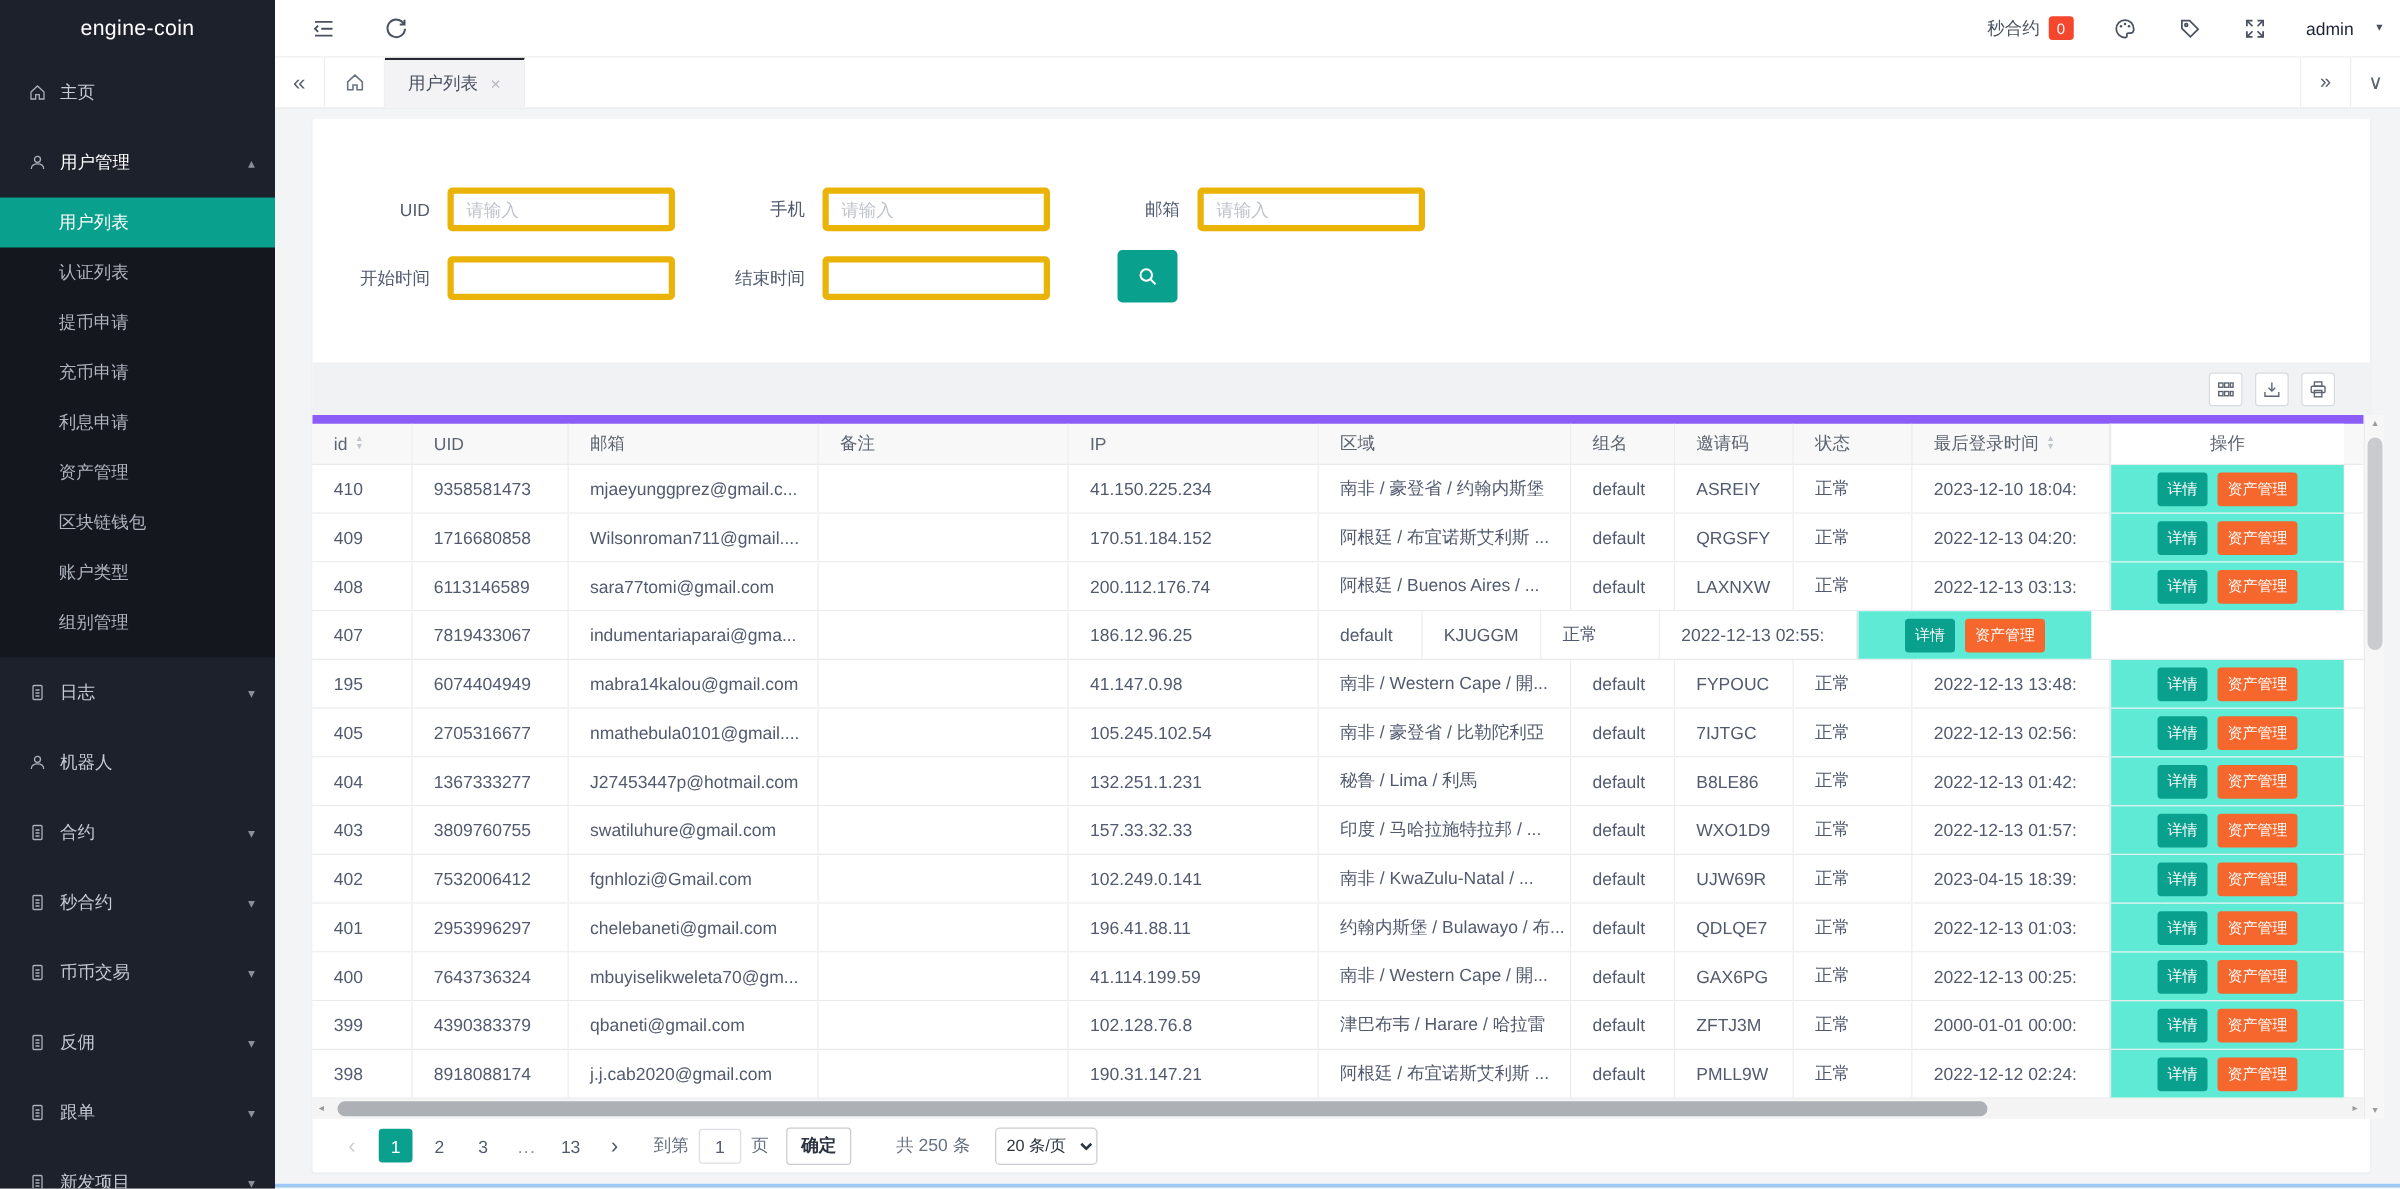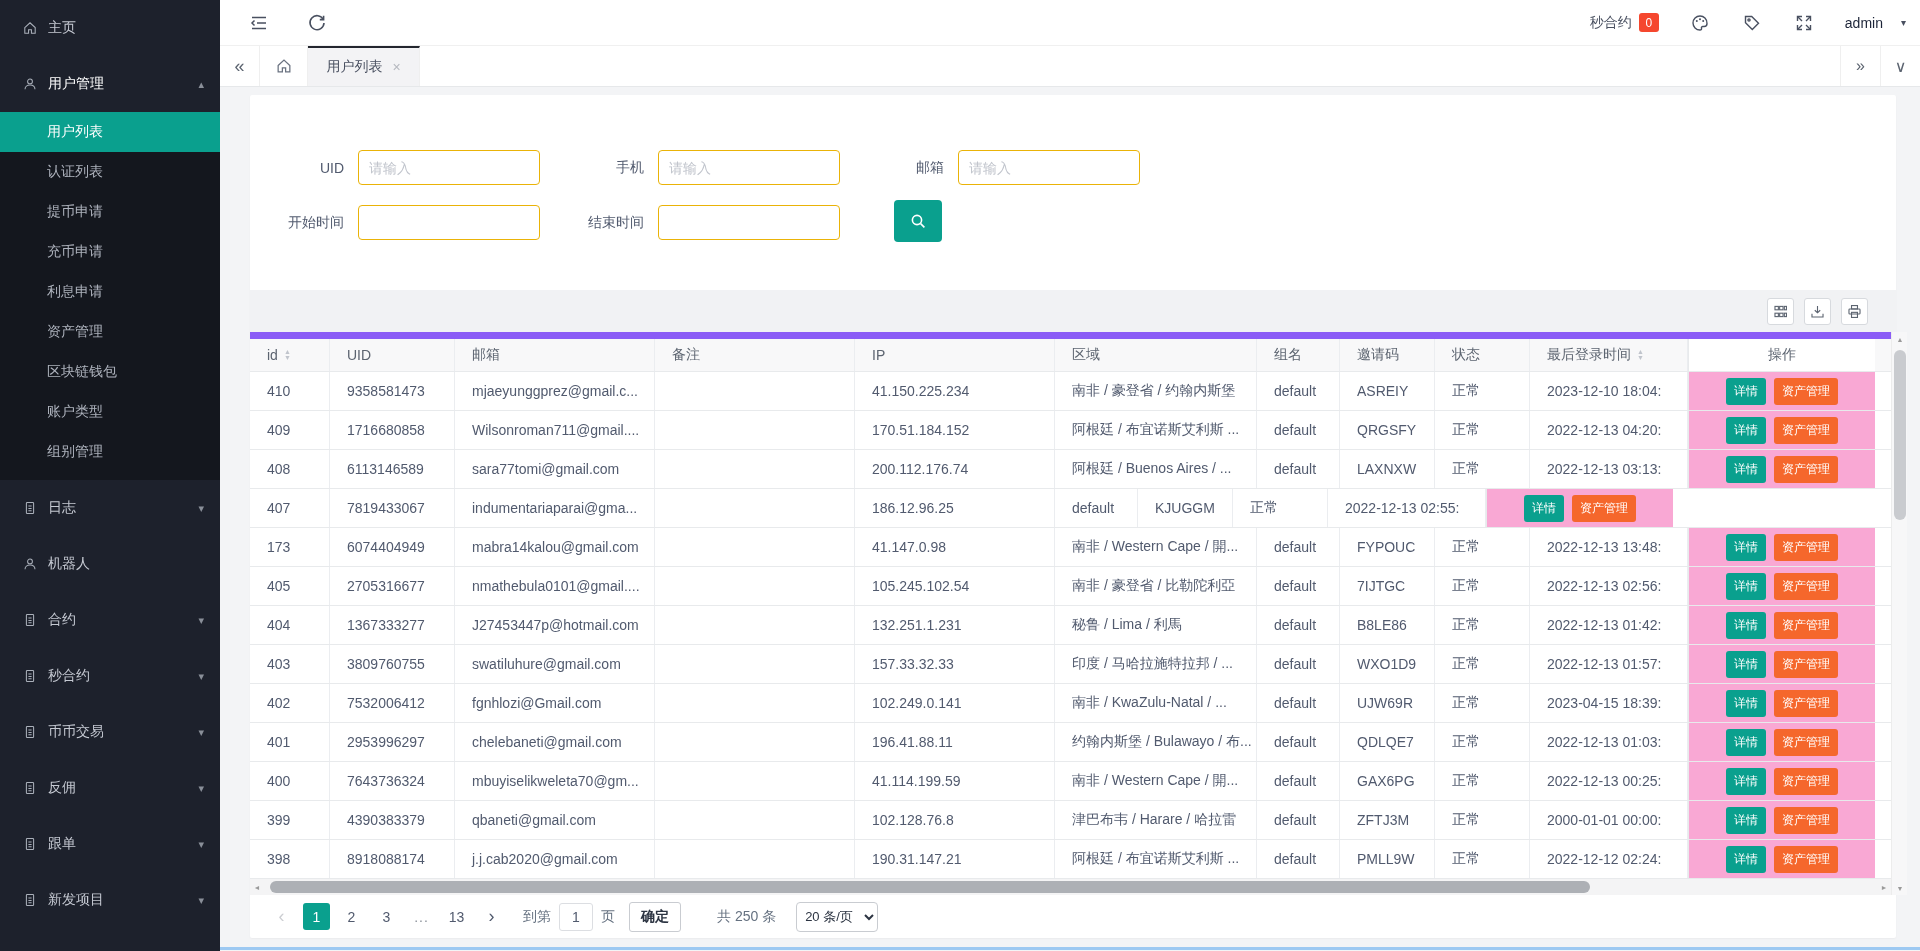--- a/index.html
+++ b/index.html
@@ -47,39 +47,39 @@
   
   .content { position:absolute; left:0; top:88px; width:1700px; height:863px; }
   .card { position:absolute; left:30px; top:7px; width:1646px; height:843px; background:#fff; border-radius:2px; box-shadow:0 1px 2px rgba(0,0,0,.04); }
 
   
   .form { position:relative; height:195px; }
   .f-row { position:absolute; left:22px; display:flex; }
   .f-row.r1 { top:55px; } .f-row.r2 { top:108px; }
   .f-group { width:300px; display:flex; align-items:center; }
   .f-label { width:86px; text-align:right; padding-right:14px; font-size:14px; color:#515a6e; }
-  .f-input { width:182px; height:35px; border:1px solid #eab308; border-radius:4px; padding:0 10px; font-size:14px; color:#515a6e; outline:none; font-family:inherit; }
+  .f-input { width:182px; height:35px; border:5px solid #eab308; border-radius:4px; padding:0 10px; font-size:14px; color:#515a6e; outline:none; font-family:inherit; }
   .f-input::placeholder { color:#c0c4cc; }
   .search-btn { width:48px; height:42px; margin-left:22px; margin-top:-3px; background:#0aa08e; border:none; border-radius:4px; display:flex; align-items:center; justify-content:center; cursor:pointer; }
   .search-btn svg { width:20px; height:20px; }
 
   
   .strip { position:absolute; left:0; top:195px; width:1646px; height:42px; background:#f1f2f4; display:flex; align-items:center; justify-content:flex-end; padding-right:28px; gap:10px; }
   .strip-btn { width:27px; height:27px; background:#fff; border:1px solid #d7dade; border-radius:3px; display:flex; align-items:center; justify-content:center; color:#5c6470; cursor:pointer; }
   .strip-btn svg { width:17px; height:17px; }
 
   
   .table-wrap { position:absolute; left:0; top:237px; width:1641px; height:563px; font-size:14px; }
   .t-head { display:flex; height:40px; border-top:7px solid #8b5cf6; border-bottom:1px solid #e8eaec; background:#f8f8f9; }
   .t-hcell { display:flex; align-items:center; padding-left:17px; color:#5c6470; border-right:1px solid #ebedf0; gap:6px; overflow:hidden; white-space:nowrap; }
   .t-row { display:flex; height:39px; border-bottom:1px solid #e8eaec; background:#fff; }
   .t-cell { display:flex; align-items:center; padding-left:17px; border-right:1px solid #ebedf0; overflow:hidden; white-space:nowrap; color:#515a6e; }
   .col-id{width:80px}.col-uid{width:125px}.col-email{width:200px}.col-note{width:200px}.col-ip{width:200px}
   .col-region{width:202px}.col-group{width:83px}.col-invite{width:95px}.col-status{width:95px}.col-login{width:158px}
-  .col-ops{width:187px; justify-content:center; padding-left:0; background:#f9a8d4; border-left:1px solid #e8eaec; border-right:none;}
+  .col-ops{width:187px; justify-content:center; padding-left:0; background:#5eead4; border-left:1px solid #e8eaec; border-right:none;}
   .t-head .col-ops { background:#fff; }
   .sorter { display:flex; flex-direction:column; line-height:6px; font-size:7px; color:#c0c4cc; cursor:pointer; }
   .btn { border:none; border-radius:3px; color:#fff; font-size:12px; padding:5px 8px; cursor:pointer; font-family:inherit; }
   .btn-detail { background:#0aa08e; margin-right:8px; }
   .btn-asset { background:#f5672c; }
 
   
   .vscroll { position:absolute; right:-16px; top:0; width:16px; height:563px; background:#f7f7f8; border-left:1px solid #ececec; }
   .vscroll .arr { position:absolute; left:0; width:16px; height:14px; display:flex; align-items:center; justify-content:center; font-size:7px; color:#9a9a9a; }
   .vscroll .arr.up{top:0} .vscroll .arr.down{bottom:0}
@@ -104,20 +104,21 @@
   .size-select { margin-left:20px; height:30px; width:82px; border:1px solid #c9ccd1; border-radius:4px; font-size:13px; color:#2c3442; padding:0 4px; background:#fff; font-family:inherit; }
 
   .bottom-line { position:absolute; left:0; bottom:1px; width:1700px; height:3px; background:#9dc9f2; }
 </style>
 </head>
 <body>
 
 <div class="app">
 
   <aside class="sidebar">
+    <div class="brand">engine-coin</div>
     <nav id="sidebar-menu">
         <div class="s-item">
           <span class="s-ico">
             <svg viewBox="0 0 20 20" fill="none" stroke="currentColor" stroke-width="1.3">
               <path d="M3.5 9.5 10 3.5l6.5 6v7h-4.7v-4.3H8.2v4.3H3.5z"></path>
             </svg>
           </span>
           <span class="s-label">主页</span>
         </div>
         <div class="s-group open">
@@ -457,21 +458,21 @@
                 <div class="t-cell col-group">default</div>
                 <div class="t-cell col-invite">KJUGGM</div>
                 <div class="t-cell col-status">正常</div>
                 <div class="t-cell col-login">2022-12-13 02:55:</div>
                 <div class="t-cell col-ops">
                   <button class="btn btn-detail">详情</button>
                   <button class="btn btn-asset">资产管理</button>
                 </div>
               </div>
               <div class="t-row">
-                <div class="t-cell col-id">173</div>
+                <div class="t-cell col-id">195</div>
                 <div class="t-cell col-uid">6074404949</div>
                 <div class="t-cell col-email">mabra14kalou@gmail.com</div>
                 <div class="t-cell col-note"></div>
                 <div class="t-cell col-ip">41.147.0.98</div>
                 <div class="t-cell col-region">南非 / Western Cape / 開...</div>
                 <div class="t-cell col-group">default</div>
                 <div class="t-cell col-invite">FYPOUC</div>
                 <div class="t-cell col-status">正常</div>
                 <div class="t-cell col-login">2022-12-13 13:48:</div>
                 <div class="t-cell col-ops">

